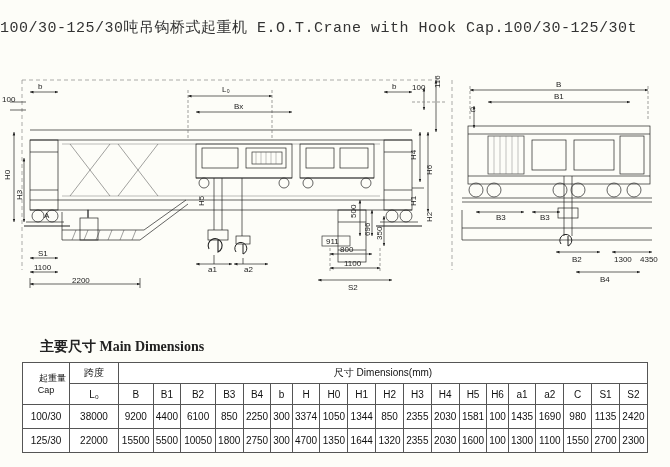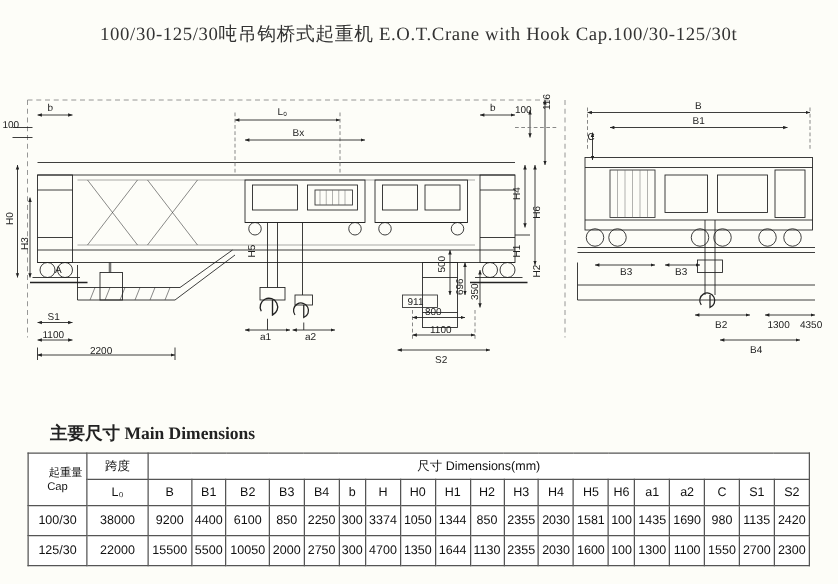--- a/index.html
+++ b/index.html
@@ -3,23 +3,23 @@
 <meta charset="utf-8">
 <style>
   html,body{margin:0;padding:0;}
   body{
     width:670px;height:467px;background:#fdfdf8;
     font-family:"Liberation Serif", serif;
     color:#1a1a1a;position:relative;overflow:hidden;
   }
   #sheet{position:absolute;left:0;top:0;width:670px;height:467px;}
   .title{
-    position:absolute;left:0;top:18px;width:670px;text-align:center;
+    position:absolute;left:0;top:18px;width:670px;text-align:left;
     font-size:15px;letter-spacing:.5px;color:#333;
-    font-family:Liberation Serif, serif;
+    font-family:Liberation Mono, monospace;
   }
   .dimtitle{
     position:absolute;left:40px;top:338px;font-size:14px;font-weight:bold;color:#222;
   }
   
   #drawing{position:absolute;left:0;top:40px;width:670px;height:290px;}
   svg{display:block;}
   text{font-family:"Liberation Sans", sans-serif;fill:#222;}
   
   #dimtable{
@@ -341,27 +341,27 @@
         <td>980</td>
         <td>1135</td>
         <td>2420</td>
       </tr>
       <tr>
         <td>125/30</td>
         <td>22000</td>
         <td>15500</td>
         <td>5500</td>
         <td>10050</td>
-        <td>2000</td>
+        <td>1800</td>
         <td>2750</td>
         <td>300</td>
         <td>4700</td>
         <td>1350</td>
         <td>1644</td>
-        <td>1130</td>
+        <td>1320</td>
         <td>2355</td>
         <td>2030</td>
         <td>1600</td>
         <td>100</td>
         <td>1300</td>
         <td>1100</td>
         <td>1550</td>
         <td>2700</td>
         <td>2300</td>
       </tr>

